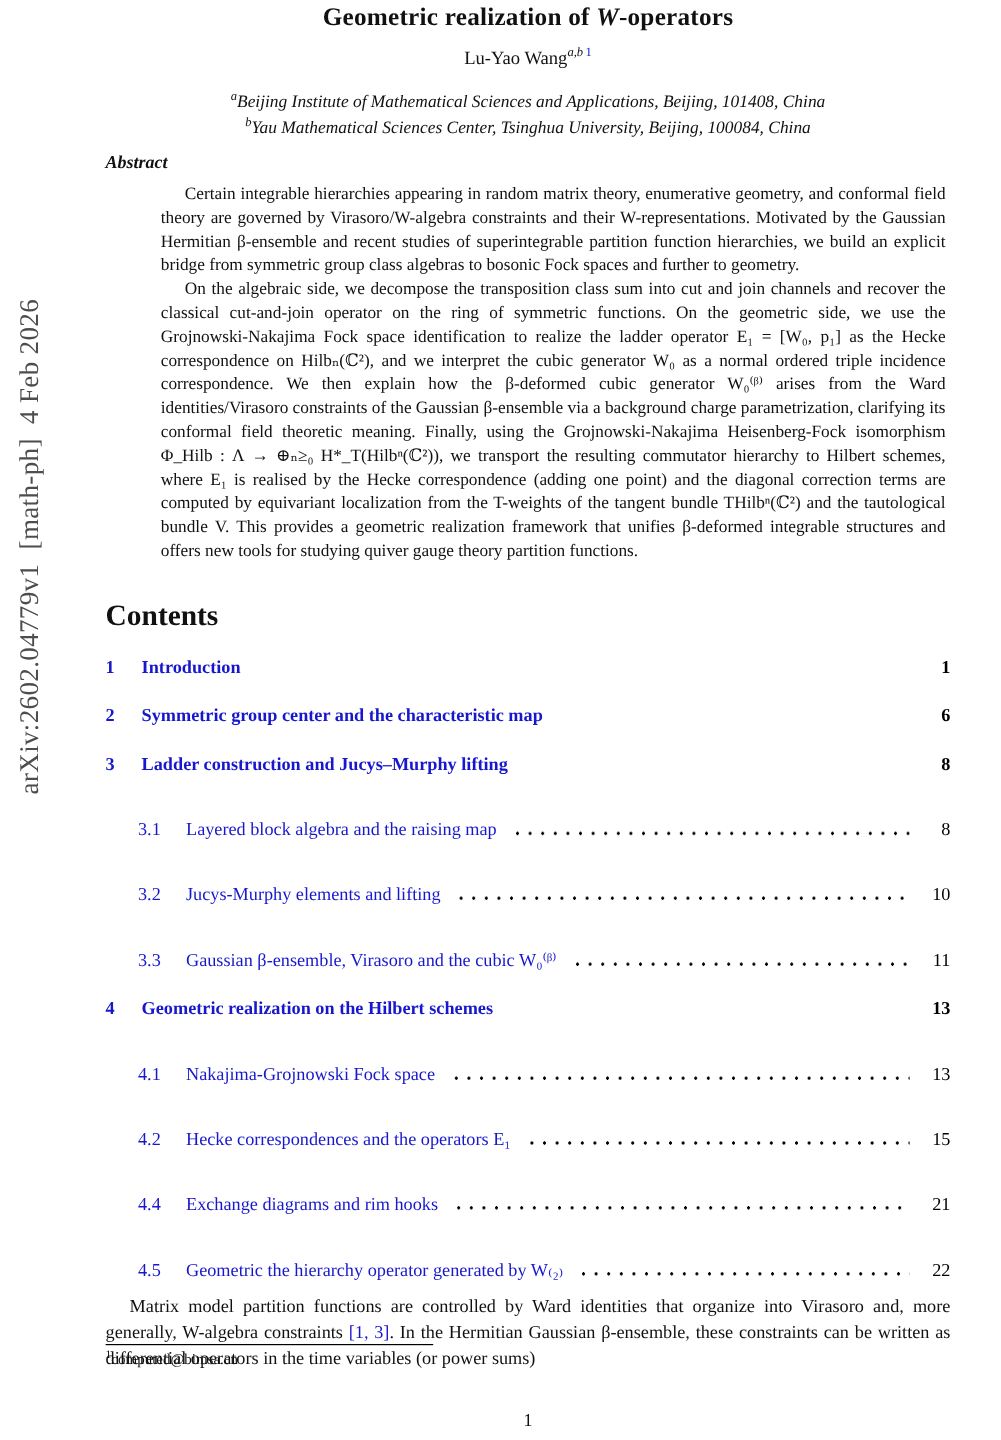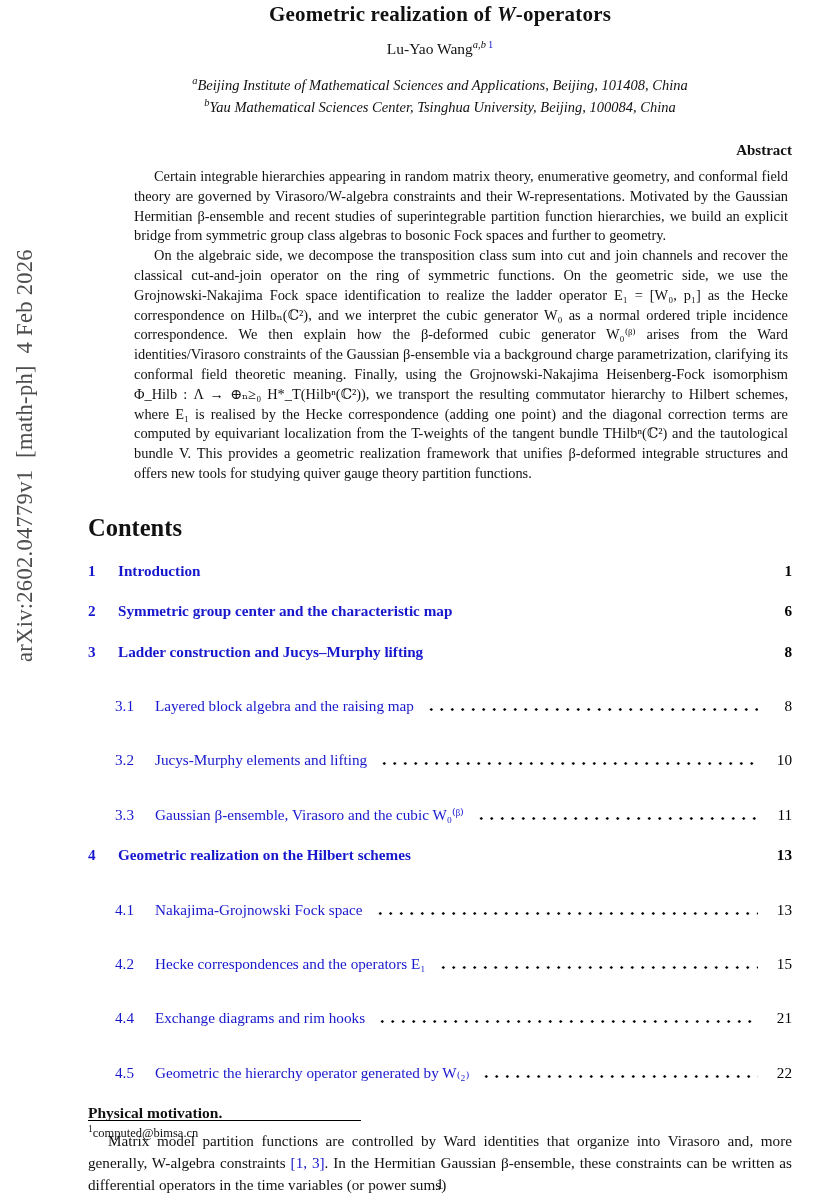--- a/index.html
+++ b/index.html
@@ -18,21 +18,21 @@
 
   h1.title { margin:0; text-align:center; font-size:21px; font-weight:700; letter-spacing:0.2px; }
   .math-it { font-style:italic; }
 
   .author-line { margin-top:13px; text-align:center; font-size:15.5px; }
   .sup { font-size:10.5px; vertical-align:super; line-height:0; }
   .sup-blue { color:var(--link); margin-left:2px; }
 
   .affiliations { margin-top:17px; text-align:center; font-style:italic; font-size:14.5px; line-height:21.5px; }
 
-  .abstract-heading { margin-top:24px; text-align:right; font-weight:700; font-size:15px; }
+  .abstract-heading { margin-top:10px; text-align:left; font-weight:700; font-size:15px;font-style:italic; }
   .abstract { margin:8px 4px 0 46px; font-size:14.4px; line-height:19.8px; text-align:justify; }
   .abstract p { margin:0; text-indent:20px; }
 
   .contents-heading { margin-top:30px; font-size:24.5px; font-weight:700; }
 
   .toc { margin-top:16px; font-size:15.2px; }
   .toc-row { display:flex; align-items:baseline; line-height:22.4px; }
   .toc-section { font-weight:700; color:var(--link); margin-top:18px; }
   .toc-section .toc-num { flex:none; min-width:17px; margin-right:13px; }
   .toc-sub { color:var(--link); margin-left:27px;margin-top:32px; }
@@ -161,21 +161,20 @@
       <div class="toc-row toc-sub">
         <span class="toc-num">4.5</span>
         <span class="toc-title">Geometric the hierarchy operator generated by W₍₂₎</span>
         <span class="leader"></span>
         <span class="toc-page">22</span>
       </div>
 
     </div>
 
 
-    <div class="para-heading">Physical motivation.</div>
 
     <p class="body-para"><span>Matrix model partition functions are controlled by Ward identities that organize into Virasoro and, more generally, W-algebra constraints </span><span class="cite">[1, 3]</span><span>. In the Hermitian Gaussian β-ensemble, these constraints can be written as differential operators in the time variables (or power sums)</span></p>
 
   </div>
 
   <div class="footnote">
     <div class="footnote-rule"></div>
     <div><span class="sup">1</span><span>computed@bimsa.cn</span></div>
   </div>
 

